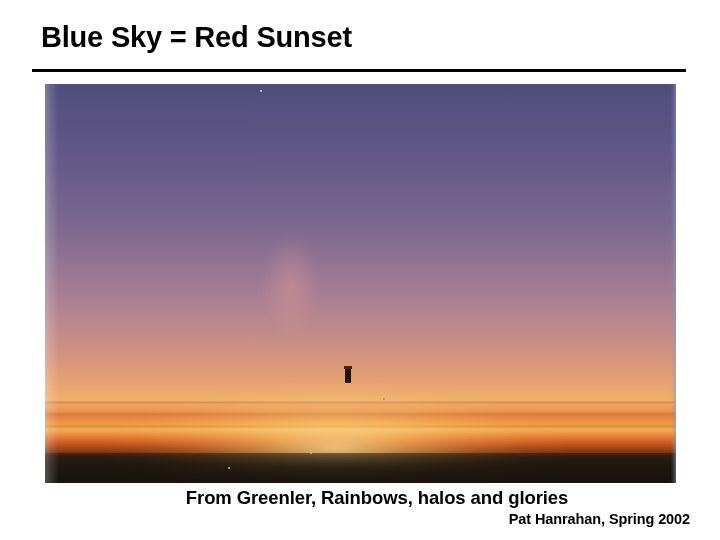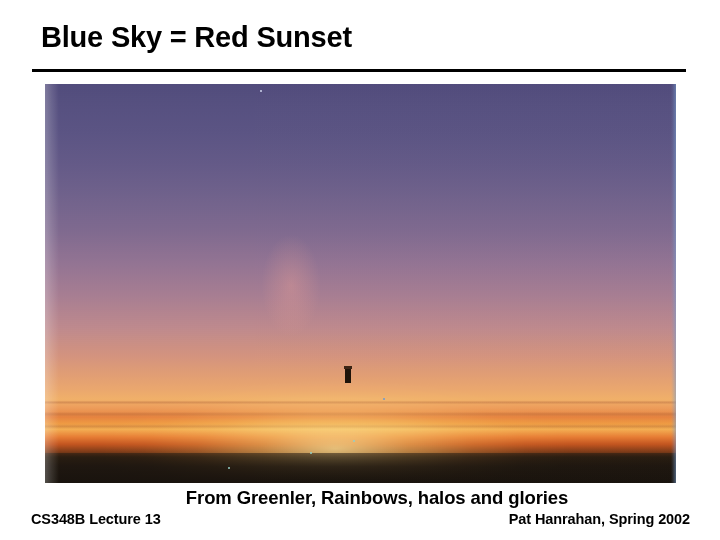--- a/index.html
+++ b/index.html
@@ -285,17 +285,16 @@
     <div class="speck" style="left:42.0%; top:92.3%;"></div>
     <div class="speck" style="left:53.5%; top:78.6%; background:#6f9ad2;"></div>
     <div class="speck" style="left:34.0%; top:1.5%; background:#cfd6ef;"></div>
     <div class="leftedge-layer"></div>
     <div class="rightedge-layer"></div>
     <div class="grain-layer"></div>
   </div>
 
   <div id="photo-caption">From Greenler, Rainbows, halos and glories</div>
 
-  <div id="footer-left">CS348B Lecture 13</div>
 
   <div id="footer-right">Pat Hanrahan, Spring 2002</div>
 
 </div>
 
 </body></html>

